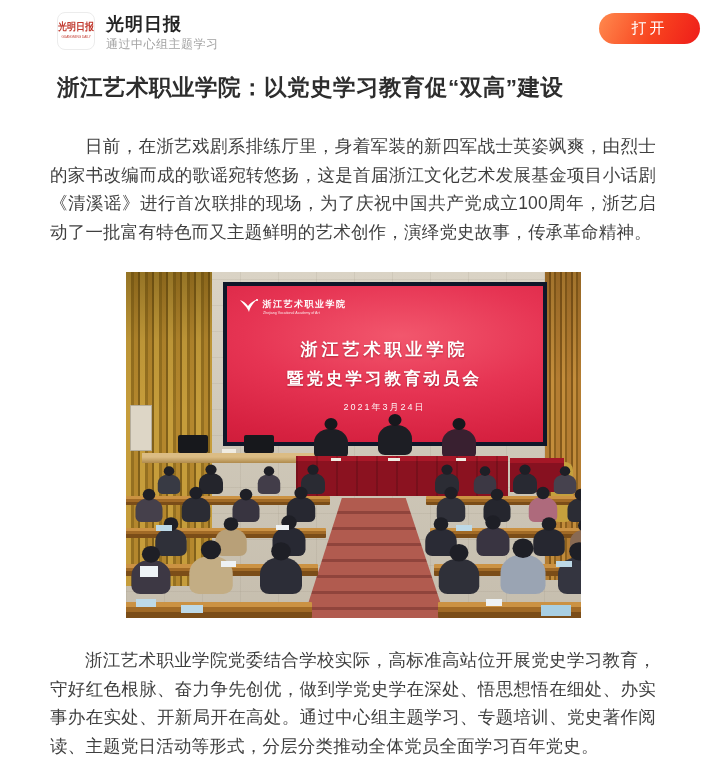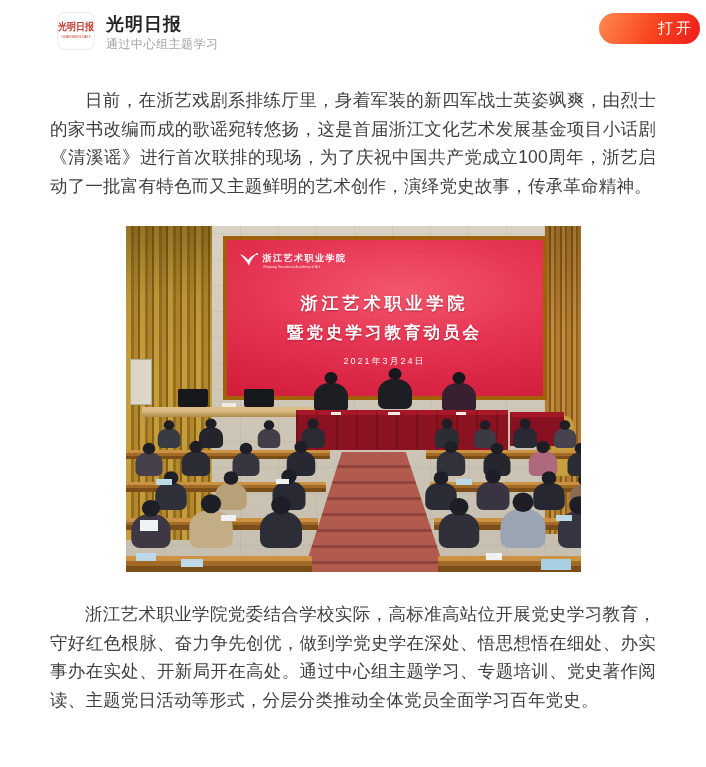--- a/index.html
+++ b/index.html
@@ -6,21 +6,21 @@
   body{width:706px;height:767px;overflow:hidden;font-family:"Liberation Sans","DejaVu Sans",sans-serif;-webkit-font-smoothing:antialiased;}
   .page{position:relative;width:706px;height:767px;background:#fff;}
 
   
   .hdr{position:relative;height:58px;}
   .logo-box{position:absolute;left:57px;top:12px;width:38px;height:38px;border:1px solid #ececec;border-radius:8px;background:#fff;display:flex;flex-direction:column;align-items:center;justify-content:center;box-sizing:border-box;}
   .logo-cn{font-family:"DejaVu Serif","Liberation Serif",serif;font-weight:bold;font-size:9px;color:#c0372c;letter-spacing:0px;white-space:nowrap;transform:scaleY(1.15);}
   .logo-en{font-size:6px;color:#c0372c;white-space:nowrap;transform:scale(0.52);transform-origin:center top;margin-top:1px;}
   .app-name{position:absolute;left:106px;top:12px;font-size:18px;font-weight:bold;color:#242424;letter-spacing:1px;}
   .app-tagline{position:absolute;left:106px;top:36px;font-size:12px;color:#a2a2a2;letter-spacing:0.5px;}
-  .open-btn{position:absolute;right:6px;top:13px;width:101px;height:31px;border:none;border-radius:16px;background:linear-gradient(115deg,#ff8a4e 0%,#f8431f 55%,#ee1c1a 100%);color:#fff;font-size:15px;letter-spacing:3px;font-family:inherit;cursor:pointer;text-align:right;}
+  .open-btn{position:absolute;right:6px;top:13px;width:101px;height:31px;border:none;border-radius:16px;background:linear-gradient(115deg,#ff8a4e 0%,#f8431f 55%,#ee1c1a 100%);color:#fff;font-size:15px;letter-spacing:3px;font-family:inherit;cursor:pointer;}
 
   
   .main{padding:0 50px;}
   .art-title{margin:14px 0 0 7px;font-size:22.5px;font-weight:600;color:#2d2d2d;letter-spacing:0.5px;line-height:32px;}
   .byline{margin:13px 0 0 7px;font-size:12.5px;color:#b0b8bf;letter-spacing:0.3px;}
   .byline .time{margin-left:14px;}
   .para{margin:28px 0 0 0;font-size:17.5px;line-height:28.5px;color:#3f3f3f;text-align:justify;text-indent:2em;letter-spacing:0.2px;}
 
   
   .photo{position:relative;width:455px;height:346px;margin:26px auto 0 auto;overflow:hidden;background:#cfc8b9;}
@@ -31,21 +31,21 @@
     linear-gradient(180deg,#dad3c5 0%,#cfc8b9 45%,#c6beae 100%);}
   .curtain-l{position:absolute;left:0;top:0;width:86px;height:314px;background:
     linear-gradient(180deg,rgba(70,48,0,0.38) 0%,rgba(70,48,0,0.08) 22%,rgba(0,0,0,0) 45%),
     repeating-linear-gradient(90deg,#c79d38 0 5px,#96701e 5px 8px,#b5872a 8px 12px,#826018 12px 14px);}
   .door-l{position:absolute;left:4px;top:133px;width:20px;height:44px;background:#ddd6c6;border:1px solid #b5ad9a;}
   .curtain-r{position:absolute;right:0;top:0;width:36px;height:308px;background:
     linear-gradient(180deg,rgba(60,35,0,0.25),rgba(0,0,0,0) 35%),
     repeating-linear-gradient(90deg,#b57d2f 0 4px,#845819 4px 6px,#c48d38 6px 9px,#8f621d 9px 11px);}
   .curtain-r2{position:absolute;right:8px;top:190px;width:22px;height:60px;border-radius:8px;background:#c6a03a;}
 
-  .screen-frame{position:absolute;left:97px;top:10px;width:324px;height:164px;background:#a16207;padding:4px;box-sizing:border-box;}
+  .screen-frame{position:absolute;left:97px;top:10px;width:324px;height:164px;background:#0f172a;padding:4px;box-sizing:border-box;}
   .screen{position:relative;width:100%;height:100%;color:#fff;overflow:hidden;background:radial-gradient(130% 95% at 55% 32%,#f6566d 0%,#ea3353 38%,#da2040 72%,#c91732 100%);}
   .scr-logo{position:absolute;left:12px;top:12px;display:flex;align-items:flex-start;gap:4px;}
   .scr-logo-txt .cn{font-size:9px;font-weight:bold;letter-spacing:1.5px;white-space:nowrap;}
   .scr-logo-txt .en{font-size:6px;opacity:0.85;white-space:nowrap;transform:scale(0.6);transform-origin:left top;}
   .scr-l1{margin-top:52px;text-align:center;font-size:17px;font-weight:bold;letter-spacing:4px;text-shadow:0 1px 2px rgba(110,0,15,0.45);}
   .scr-l2{margin-top:7px;text-align:center;font-size:16.5px;font-weight:bold;letter-spacing:1px;text-shadow:0 1px 2px rgba(110,0,15,0.45);}
   .scr-l3{margin-top:7px;text-align:center;font-size:16.5px;font-weight:bold;letter-spacing:3px;text-shadow:0 1px 2px rgba(110,0,15,0.45);}
   .scr-date{margin-top:11px;text-align:center;font-size:9px;letter-spacing:2px;opacity:0.95;}
 
   .counter-l{position:absolute;left:16px;top:181px;width:176px;height:10px;background:linear-gradient(180deg,#dcbc82 0 40%,#b08a4a 100%);}
@@ -72,20 +72,21 @@
     <div class="logo-box">
       <span class="logo-cn">光明日报</span>
       <span class="logo-en">GUANGMING DAILY</span>
     </div>
     <div class="app-name">光明日报</div>
     <div class="app-tagline">通过中心组主题学习</div>
     <button class="open-btn">打开</button>
   </header>
 
   <main class="main">
+    <h1 class="art-title">浙江艺术职业学院：以党史学习教育促“双高”建设</h1>
 
     <p class="para">日前，在浙艺戏剧系排练厅里，身着军装的新四军战士英姿飒爽，由烈士的家书改编而成的歌谣宛转悠扬，这是首届浙江文化艺术发展基金项目小话剧《清溪谣》进行首次联排的现场，为了庆祝中国共产党成立100周年，浙艺启动了一批富有特色而又主题鲜明的艺术创作，演绎党史故事，传承革命精神。</p>
 
     <figure class="photo">
       <div class="scene">
         <div class="wall"></div>
         <div class="curtain-l"></div>
         <div class="door-l"></div>
         <div class="curtain-r"></div>
         <div class="curtain-r2"></div>

